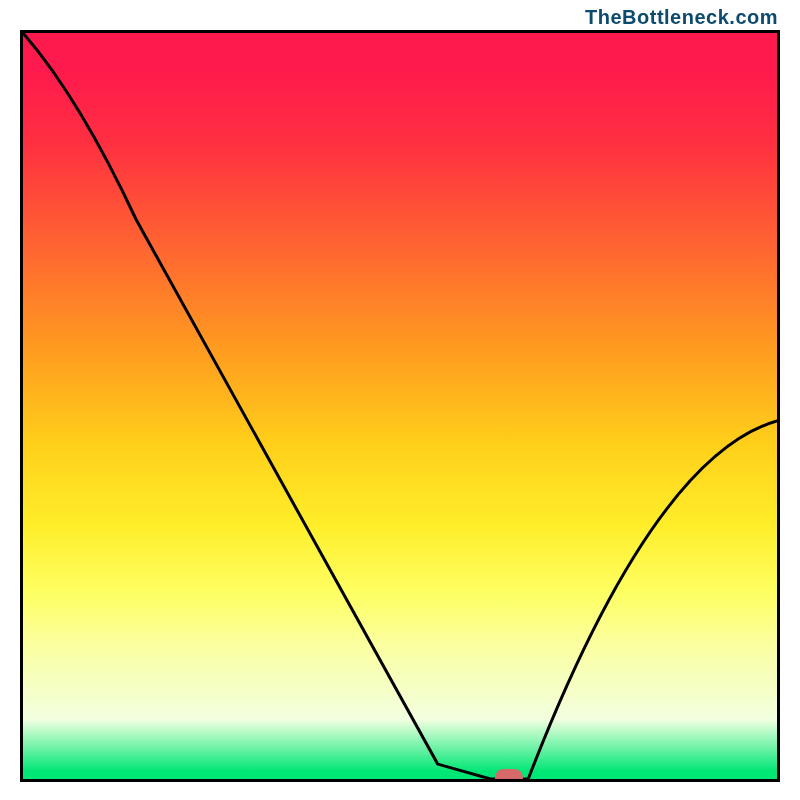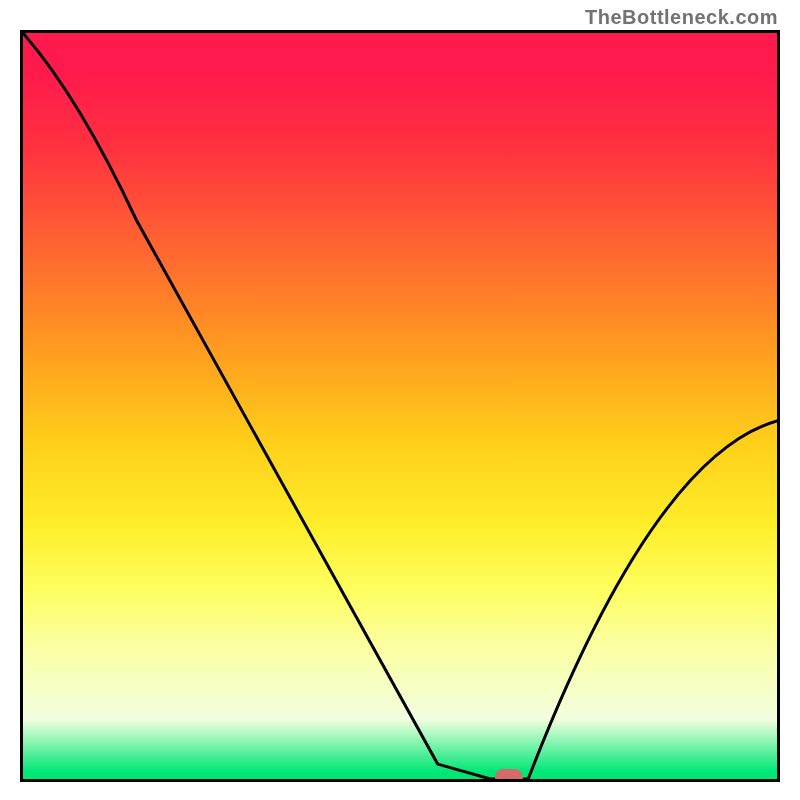--- a/index.html
+++ b/index.html
@@ -12,21 +12,21 @@
   #ff9a20 42%,
   #ffcf1a 55%,
   #ffee2a 66%,
   #feff62 75%,
   #fbffa0 82%,
   #f2ffe0 92%,
   #00e776 99%,
   #00e776 100%)}
 svg.curve{position:absolute;inset:0;width:100%;height:100%}
 .marker{position:absolute;width:28px;height:17px;background:#d66a6a;border-radius:10px}
-.watermark{position:absolute;right:22px;top:6px;font-size:20px;font-weight:bold;color:#737373;letter-spacing:.5px}
+.watermark{position:absolute;right:22px;top:6px;font-size:20px;font-weight:bold;color:#0c4a6e;letter-spacing:.5px}
 </style>
 </head>
 <body>
 
 <div class="watermark">TheBottleneck.com</div>
 
 <div class="frame">
   <div class="gradient"></div>
   <svg class="curve" viewBox="0 0 754 746" preserveAspectRatio="none">
     <path d="M 0 0 Q 56.55 65.27499999999999 113.1 186.5 L 414.70000000000005 731.08 L 467.48 746 L 505.18 746 Q 629.59 423.728 754 387.92" stroke="#000" stroke-width="3" fill="none" stroke-linecap="round"></path>

